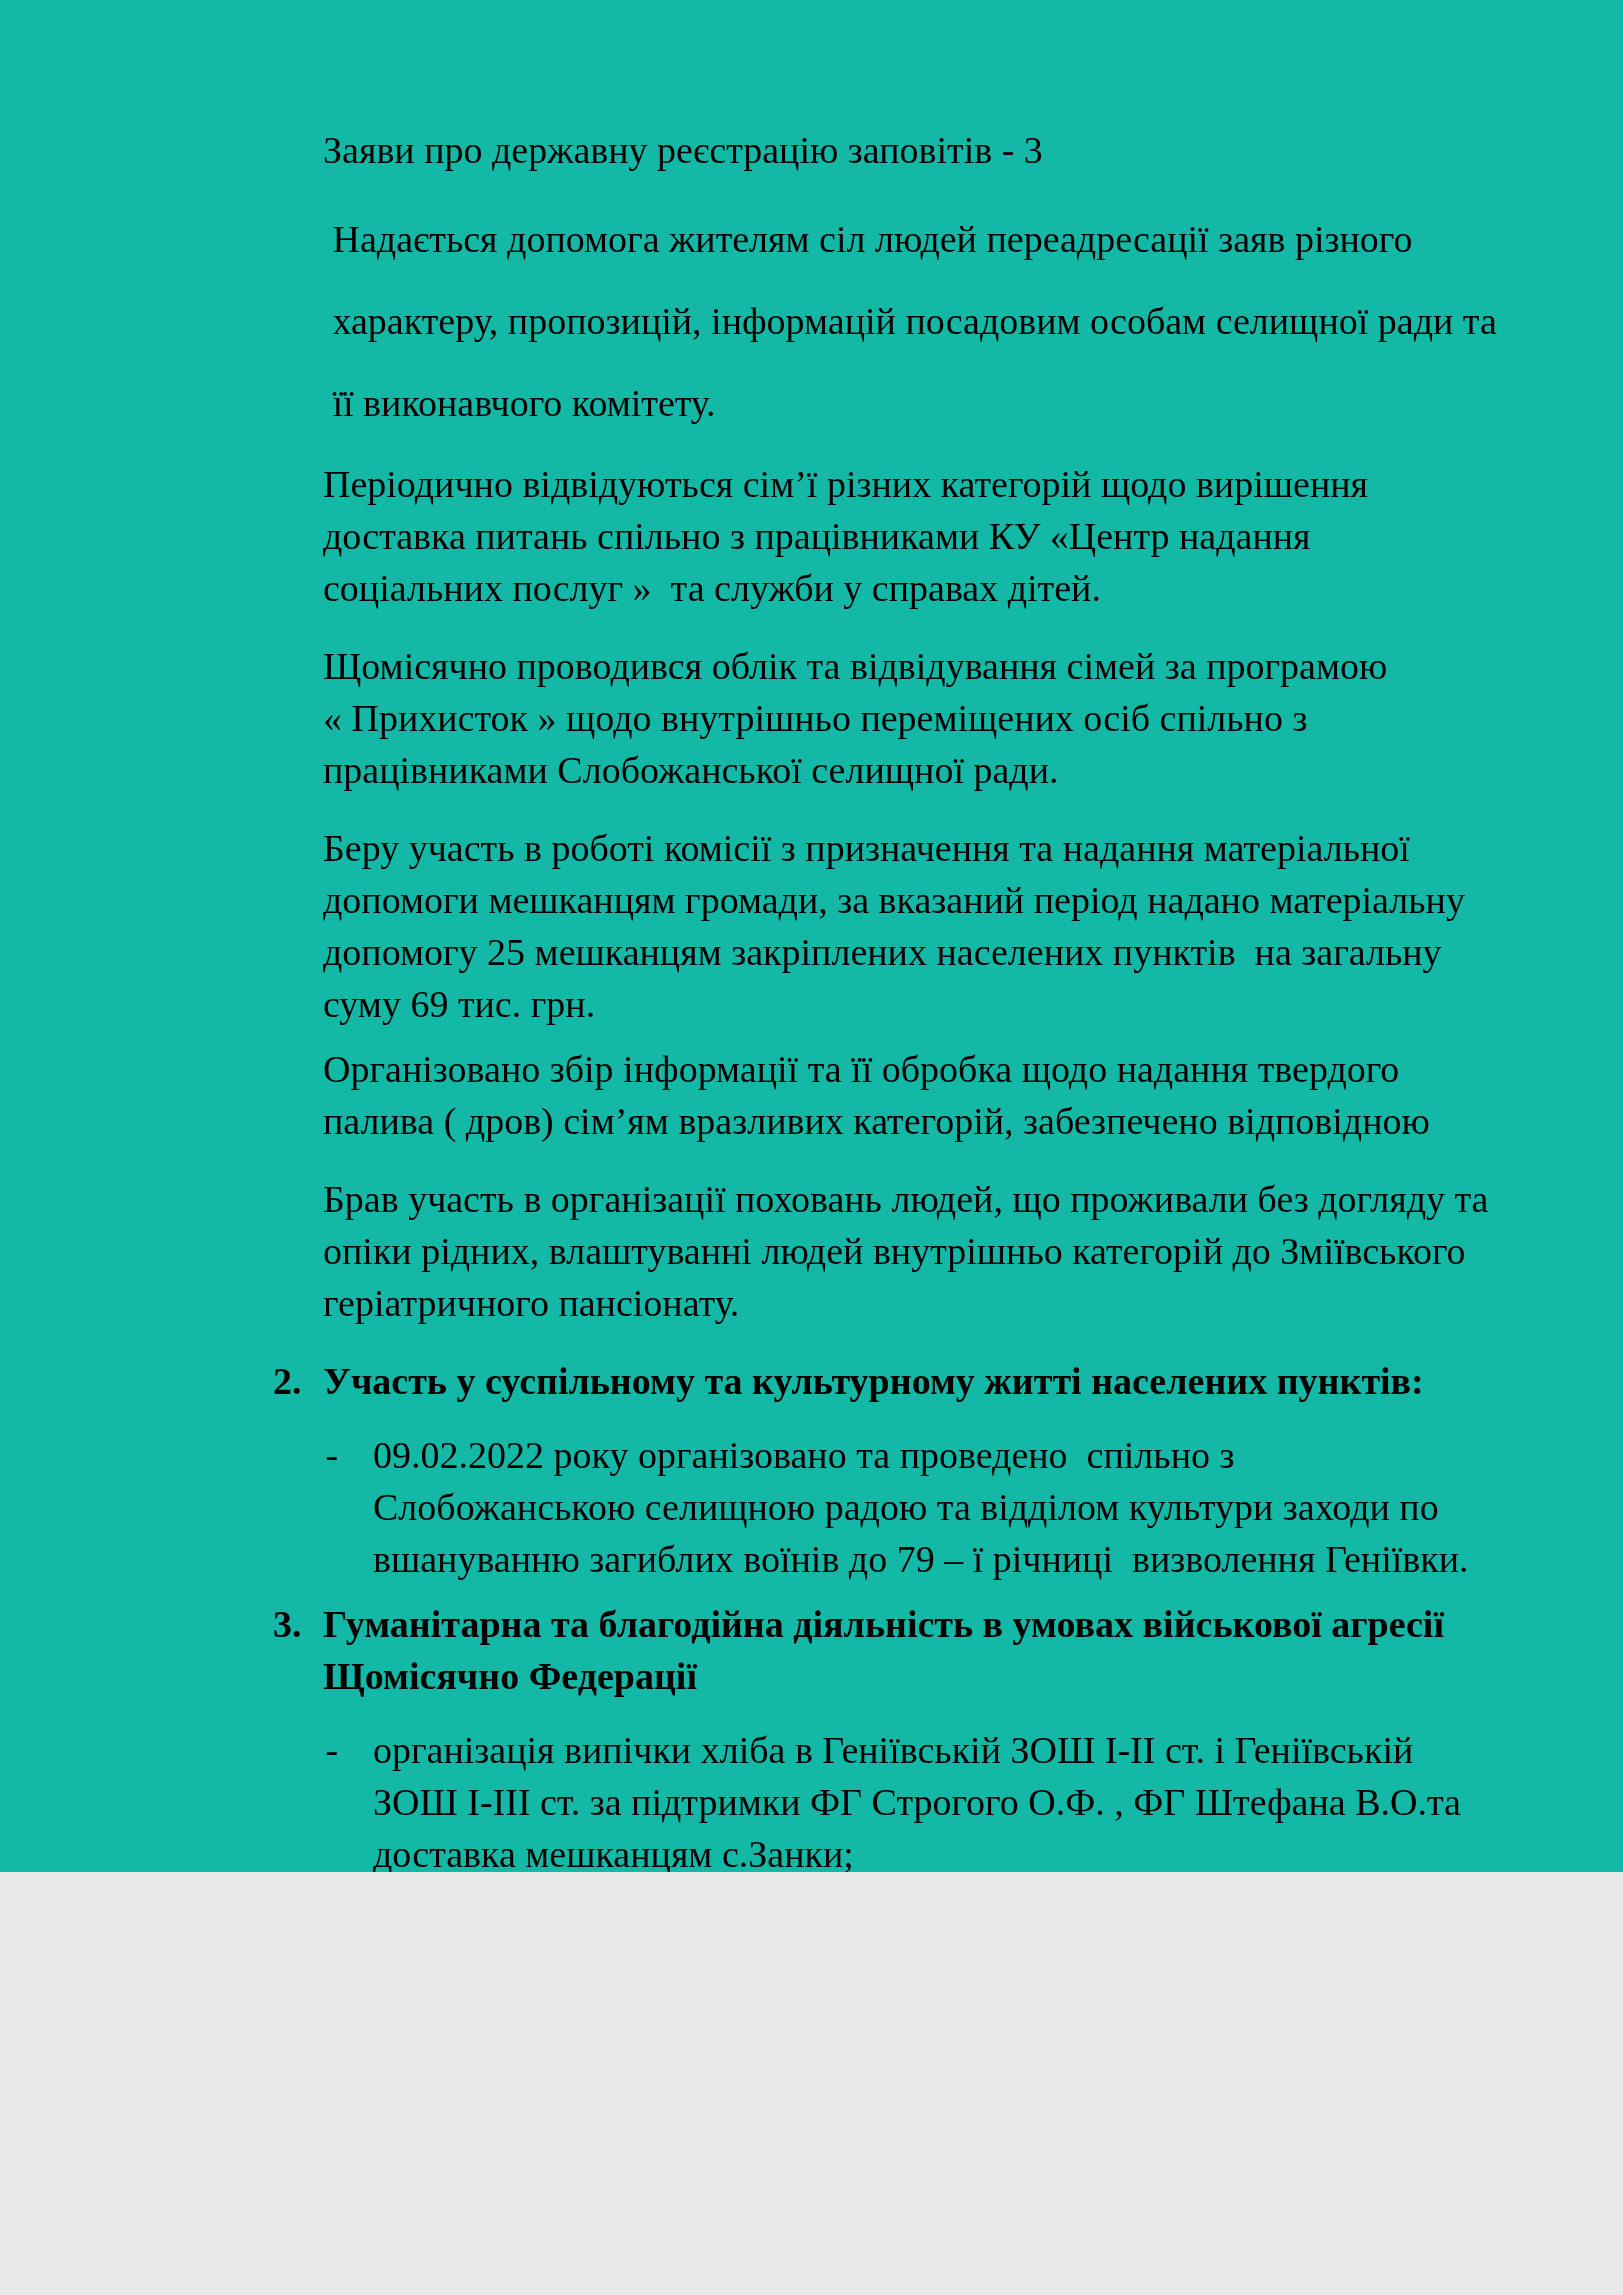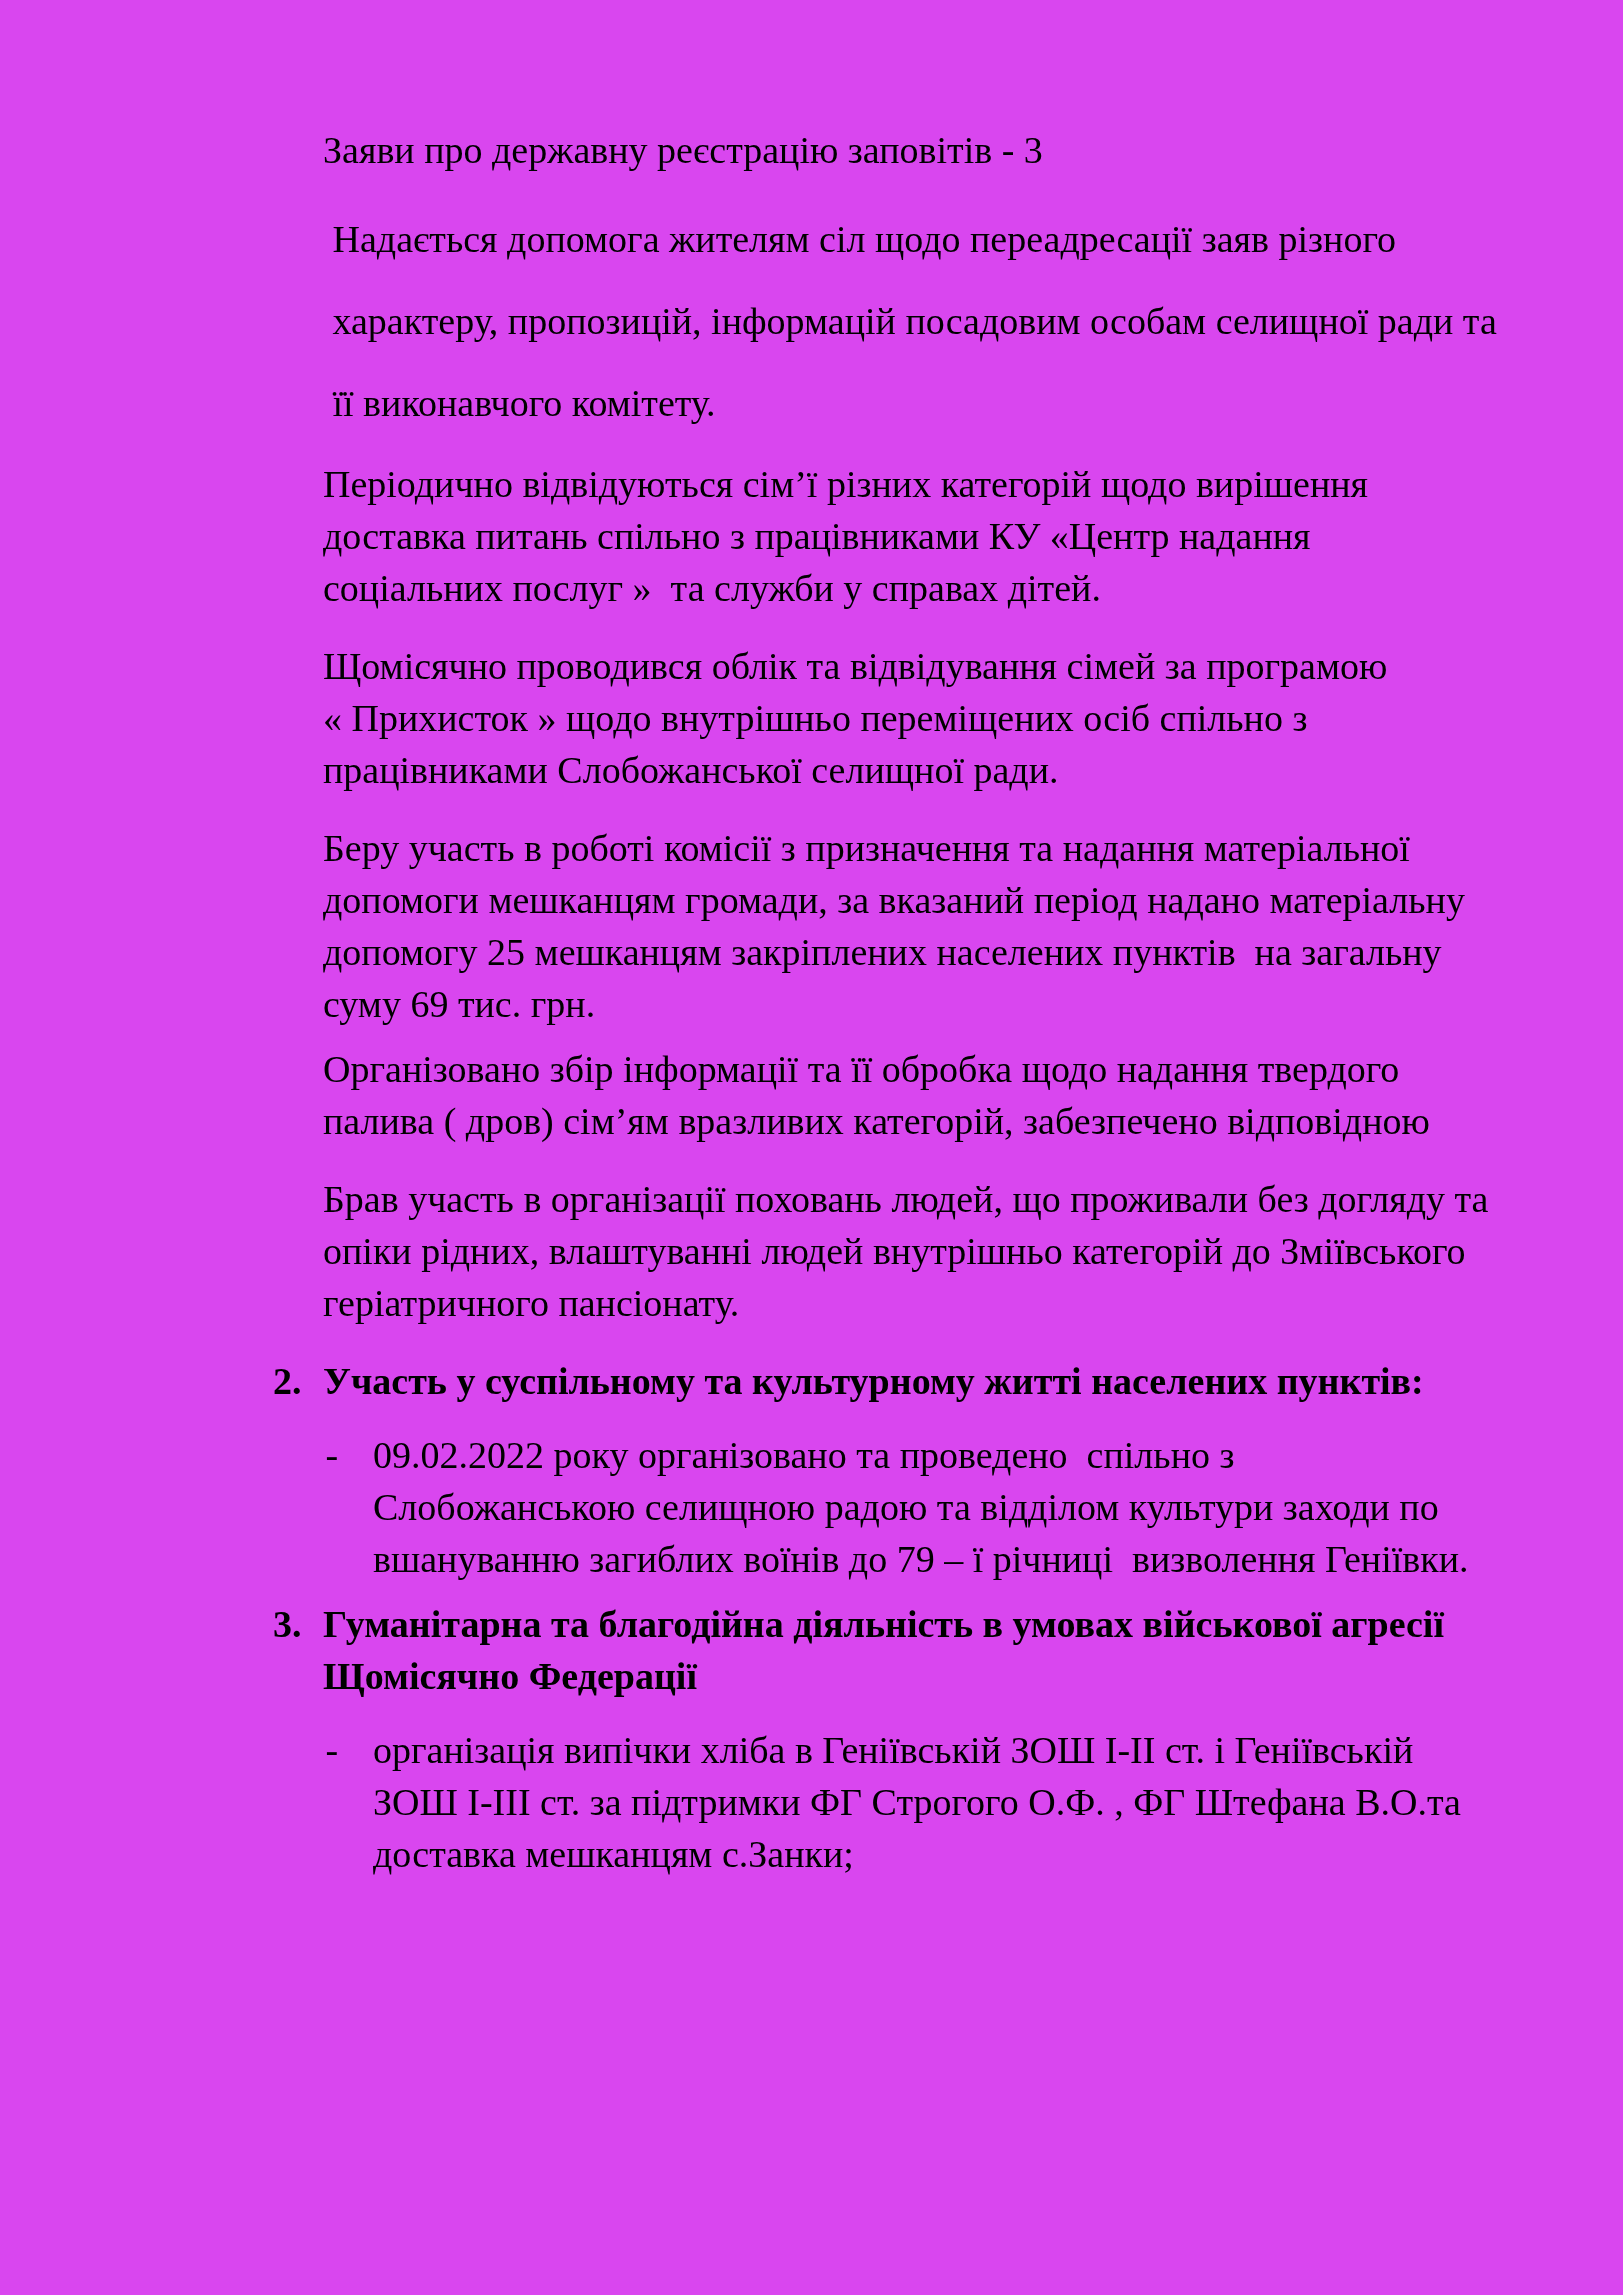--- a/index.html
+++ b/index.html
@@ -1,17 +1,17 @@
 <!DOCTYPE html>
 <html style="font-size:10.5px"><head>
 <meta charset="utf-8">
 <style>
   html,body{margin:0;padding:0;background:#e8e8e8;}
   .page{
-    width:1623px;height:2295px;background:#d946ef;position:relative;
+    width:1623px;height:1872px;background:#14b8a6;position:relative;
     overflow:hidden;margin:0 auto;
   }
   .doc{
     position:absolute;left:323px;top:124px;width:1188px;
     font-family:"Liberation Serif","DejaVu Serif",serif;
     font-size:38px;color:#000;
   }
   .para{margin:0;padding:0;}
   .line{white-space:pre;line-height:52px;}
   .double .line{line-height:82px;}
@@ -26,21 +26,21 @@
 <body>
 
 <div class="page">
   <div class="doc">
 
     <div class="para">
       <div class="line">Заяви про державну реєстрацію заповітів - 3</div>
     </div>
 
     <div class="para double mt33">
-      <div class="line"> Надається допомога жителям сіл щодо переадресації заяв різного</div>
+      <div class="line"> Надається допомога жителям сіл людей переадресації заяв різного</div>
       <div class="line"> характеру, пропозицій, інформацій посадовим особам селищної ради та</div>
       <div class="line"> її виконавчого комітету.</div>
     </div>
 
     <div class="para mt22">
       <div class="line">Періодично відвідуються сім’ї різних категорій щодо вирішення</div>
       <div class="line">доставка питань спільно з працівниками КУ «Центр надання</div>
       <div class="line">соціальних послуг »  та служби у справах дітей.</div>
     </div>
 

